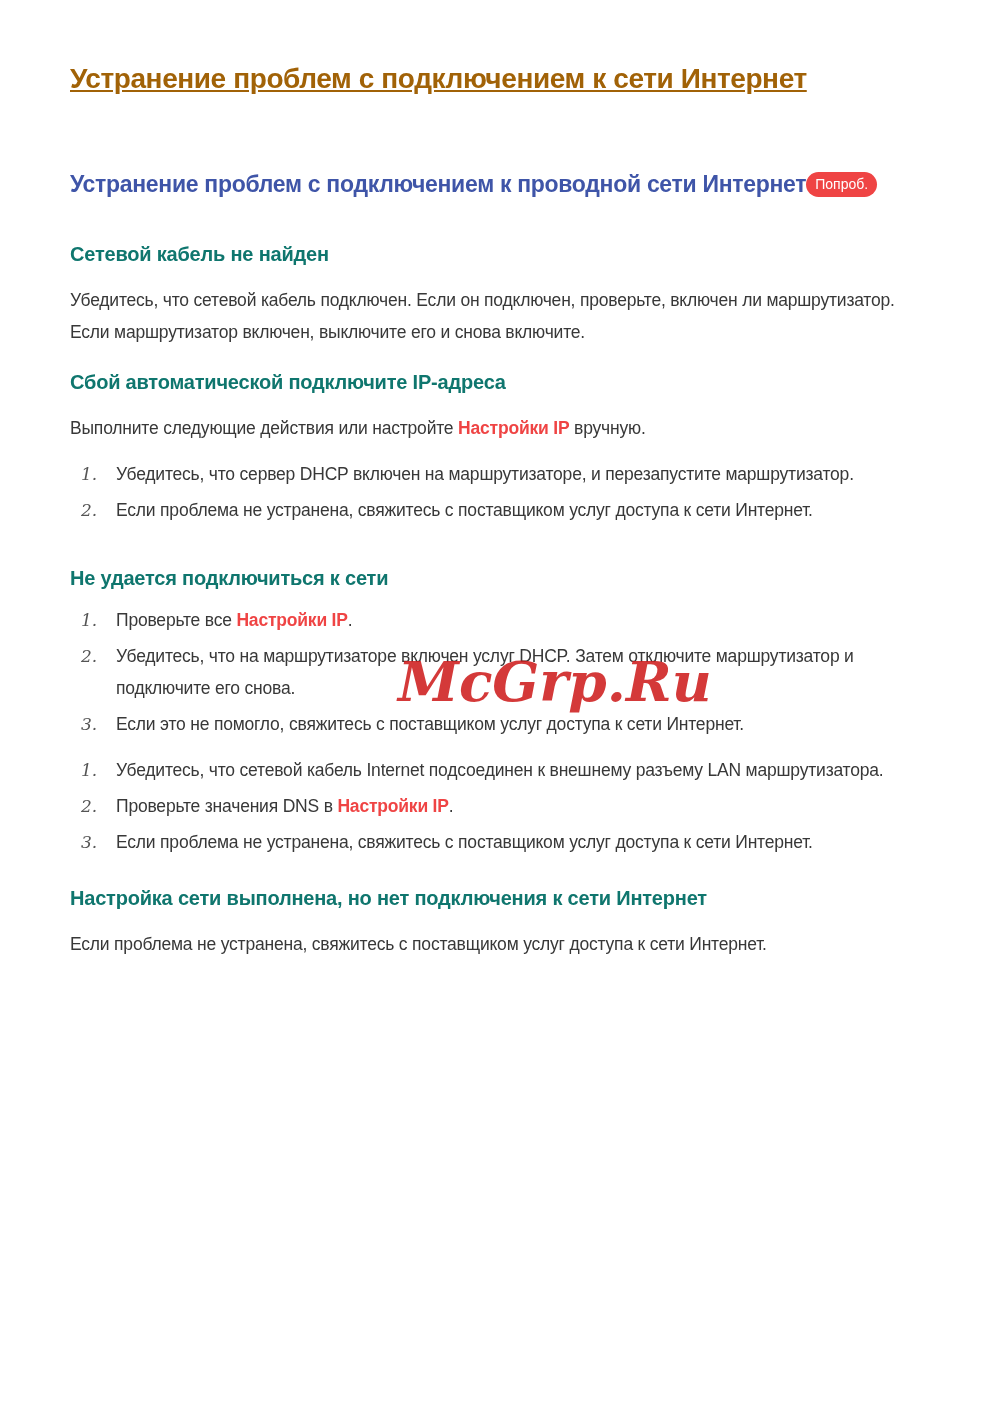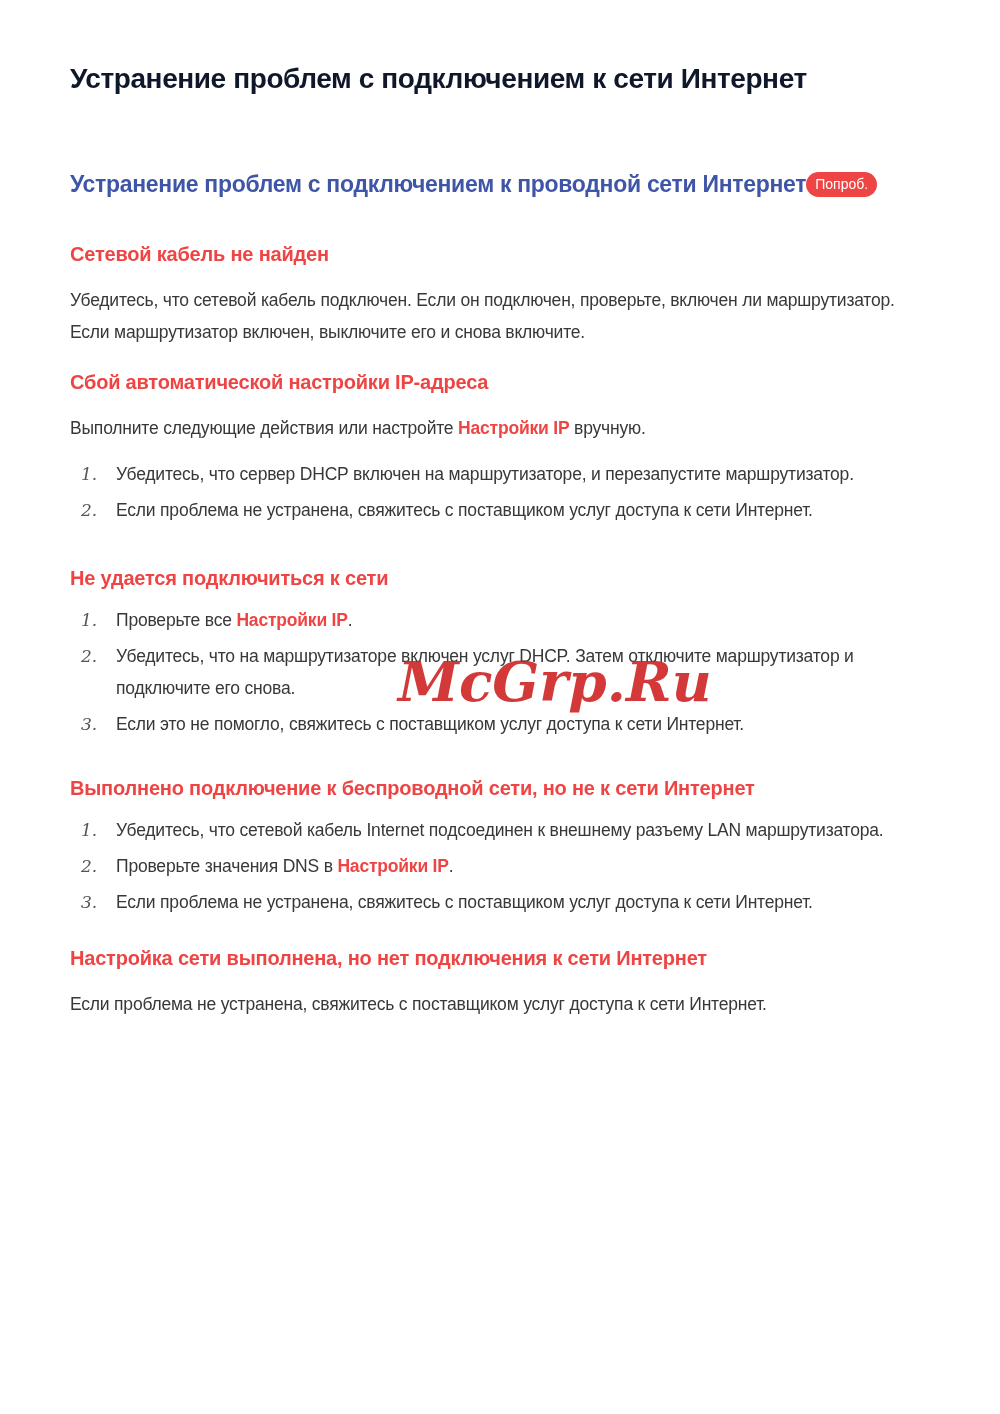--- a/index.html
+++ b/index.html
@@ -16,21 +16,22 @@
   }
   .content {
     position: absolute;
     left: 70px; right: 70px; top: 0;
   }
   h1.doc-title {
     margin-top: 62px;
     font-size: 28px; line-height: 34px;
     font-weight: 700;
     letter-spacing: -0.4px;
-    color: #0f172a;
+    color: #a16207;
+    text-decoration: underline;
   }
   .h2-row {
     margin-top: 74px;
     display: flex; align-items: center; 
   }
   h2.sub-title {
     font-size: 23px; line-height: 28px;
     font-weight: 700;
     letter-spacing: -0.3px;
     color: #3f55a8;
@@ -45,21 +46,21 @@
     padding: 3px 9px 4px 9px;
     border-radius: 14px;
     border: none;
     font-family: "Liberation Sans", sans-serif;
     cursor: pointer;
   }
   h3.section-heading {
     font-size: 20px; line-height: 24px;
     font-weight: 700;
     letter-spacing: -0.2px;
-    color: #ef4444;
+    color: #0f766e;
   }
   .mt-s1 { margin-top: 44px; }
   .mt-s2 { margin-top: 22px; }
   .mt-s3 { margin-top: 40px; }
   .mt-s4 { margin-top: 36px; }
   .mt-s5 { margin-top: 28px; }
   p.body-text {
     margin-top: 18px;
     font-size: 17.5px;
     line-height: 32px;
@@ -119,21 +120,21 @@
     <h1 class="doc-title">Устранение проблем с подключением к сети Интернет</h1>
 
     <div class="h2-row">
       <h2 class="sub-title">Устранение проблем с подключением к проводной сети Интернет</h2>
       <button class="try-badge">Попроб.</button>
     </div>
 
     <h3 class="section-heading mt-s1">Сетевой кабель не найден</h3>
     <p class="body-text">Убедитесь, что сетевой кабель подключен. Если он подключен, проверьте, включен ли маршрутизатор. Если маршрутизатор включен, выключите его и снова включите.</p>
 
-    <h3 class="section-heading mt-s2">Сбой автоматической настройки IP-адреса</h3>
+    <h3 class="section-heading mt-s2">Сбой автоматической подключите IP-адреса</h3>
     <p class="body-text"><span>Выполните следующие действия или настройте </span><a class="ip-link">Настройки IP</a><span> вручную.</span></p>
     <ol class="steps">
       <li>
         <span class="step-num">1.</span>
         <span class="step-text">Убедитесь, что сервер DHCP включен на маршрутизаторе, и перезапустите маршрутизатор.</span>
       </li>
       <li>
         <span class="step-num">2.</span>
         <span class="step-text">Если проблема не устранена, свяжитесь с поставщиком услуг доступа к сети Интернет.</span>
       </li>
@@ -148,21 +149,20 @@
       <li>
         <span class="step-num">2.</span>
         <span class="step-text">Убедитесь, что на маршрутизаторе включен услуг DHCP. Затем отключите маршрутизатор и подключите его снова.</span>
       </li>
       <li>
         <span class="step-num">3.</span>
         <span class="step-text">Если это не помогло, свяжитесь с поставщиком услуг доступа к сети Интернет.</span>
       </li>
     </ol>
 
-    <h3 class="section-heading mt-s4">Выполнено подключение к беспроводной сети, но не к сети Интернет</h3>
     <ol class="steps">
       <li>
         <span class="step-num">1.</span>
         <span class="step-text">Убедитесь, что сетевой кабель Internet подсоединен к внешнему разъему LAN маршрутизатора.</span>
       </li>
       <li>
         <span class="step-num">2.</span>
         <span class="step-text"><span>Проверьте значения DNS в </span><a class="ip-link">Настройки IP</a><span>.</span></span>
       </li>
       <li>

